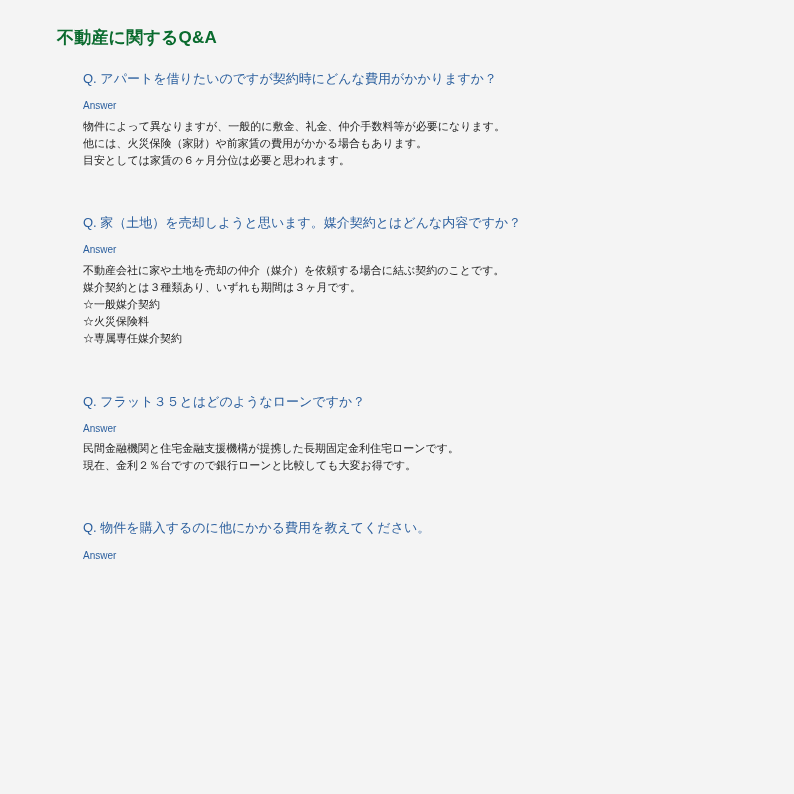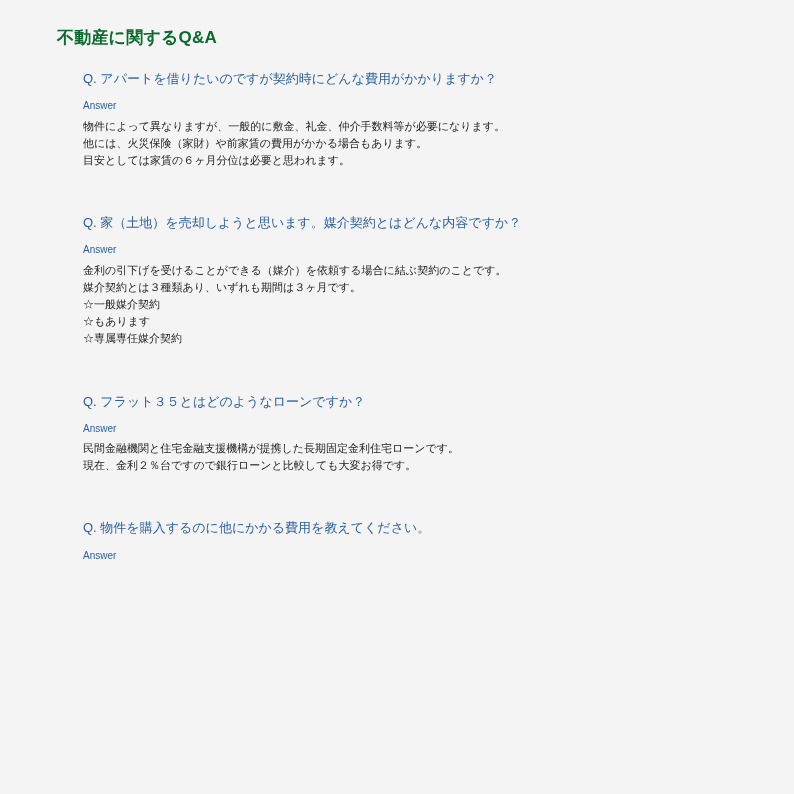--- a/index.html
+++ b/index.html
@@ -79,24 +79,24 @@
       <div class="answer-line">他には、火災保険（家財）や前家賃の費用がかかる場合もあります。</div>
       <div class="answer-line">目安としては家賃の６ヶ月分位は必要と思われます。</div>
     </div>
 
     <div class="qa-block">
       <div class="question">
         <span class="q-mark">Q.</span>
         <span>家（土地）を売却しようと思います。媒介契約とはどんな内容ですか？</span>
       </div>
       <div class="answer-label">Answer</div>
-      <div class="answer-line">金利の引下げを受けることができる（媒介）を依頼する場合に結ぶ契約のことです。</div>
+      <div class="answer-line">不動産会社に家や土地を売却の仲介（媒介）を依頼する場合に結ぶ契約のことです。</div>
       <div class="answer-line">媒介契約とは３種類あり、いずれも期間は３ヶ月です。</div>
       <div class="answer-line">☆一般媒介契約</div>
-      <div class="answer-line">☆もあります</div>
+      <div class="answer-line">☆火災保険料</div>
       <div class="answer-line">☆専属専任媒介契約</div>
     </div>
 
     <div class="qa-block">
       <div class="question">
         <span class="q-mark">Q.</span>
         <span>フラット３５とはどのようなローンですか？</span>
       </div>
       <div class="answer-label">Answer</div>
       <div class="answer-line">民間金融機関と住宅金融支援機構が提携した長期固定金利住宅ローンです。</div>

